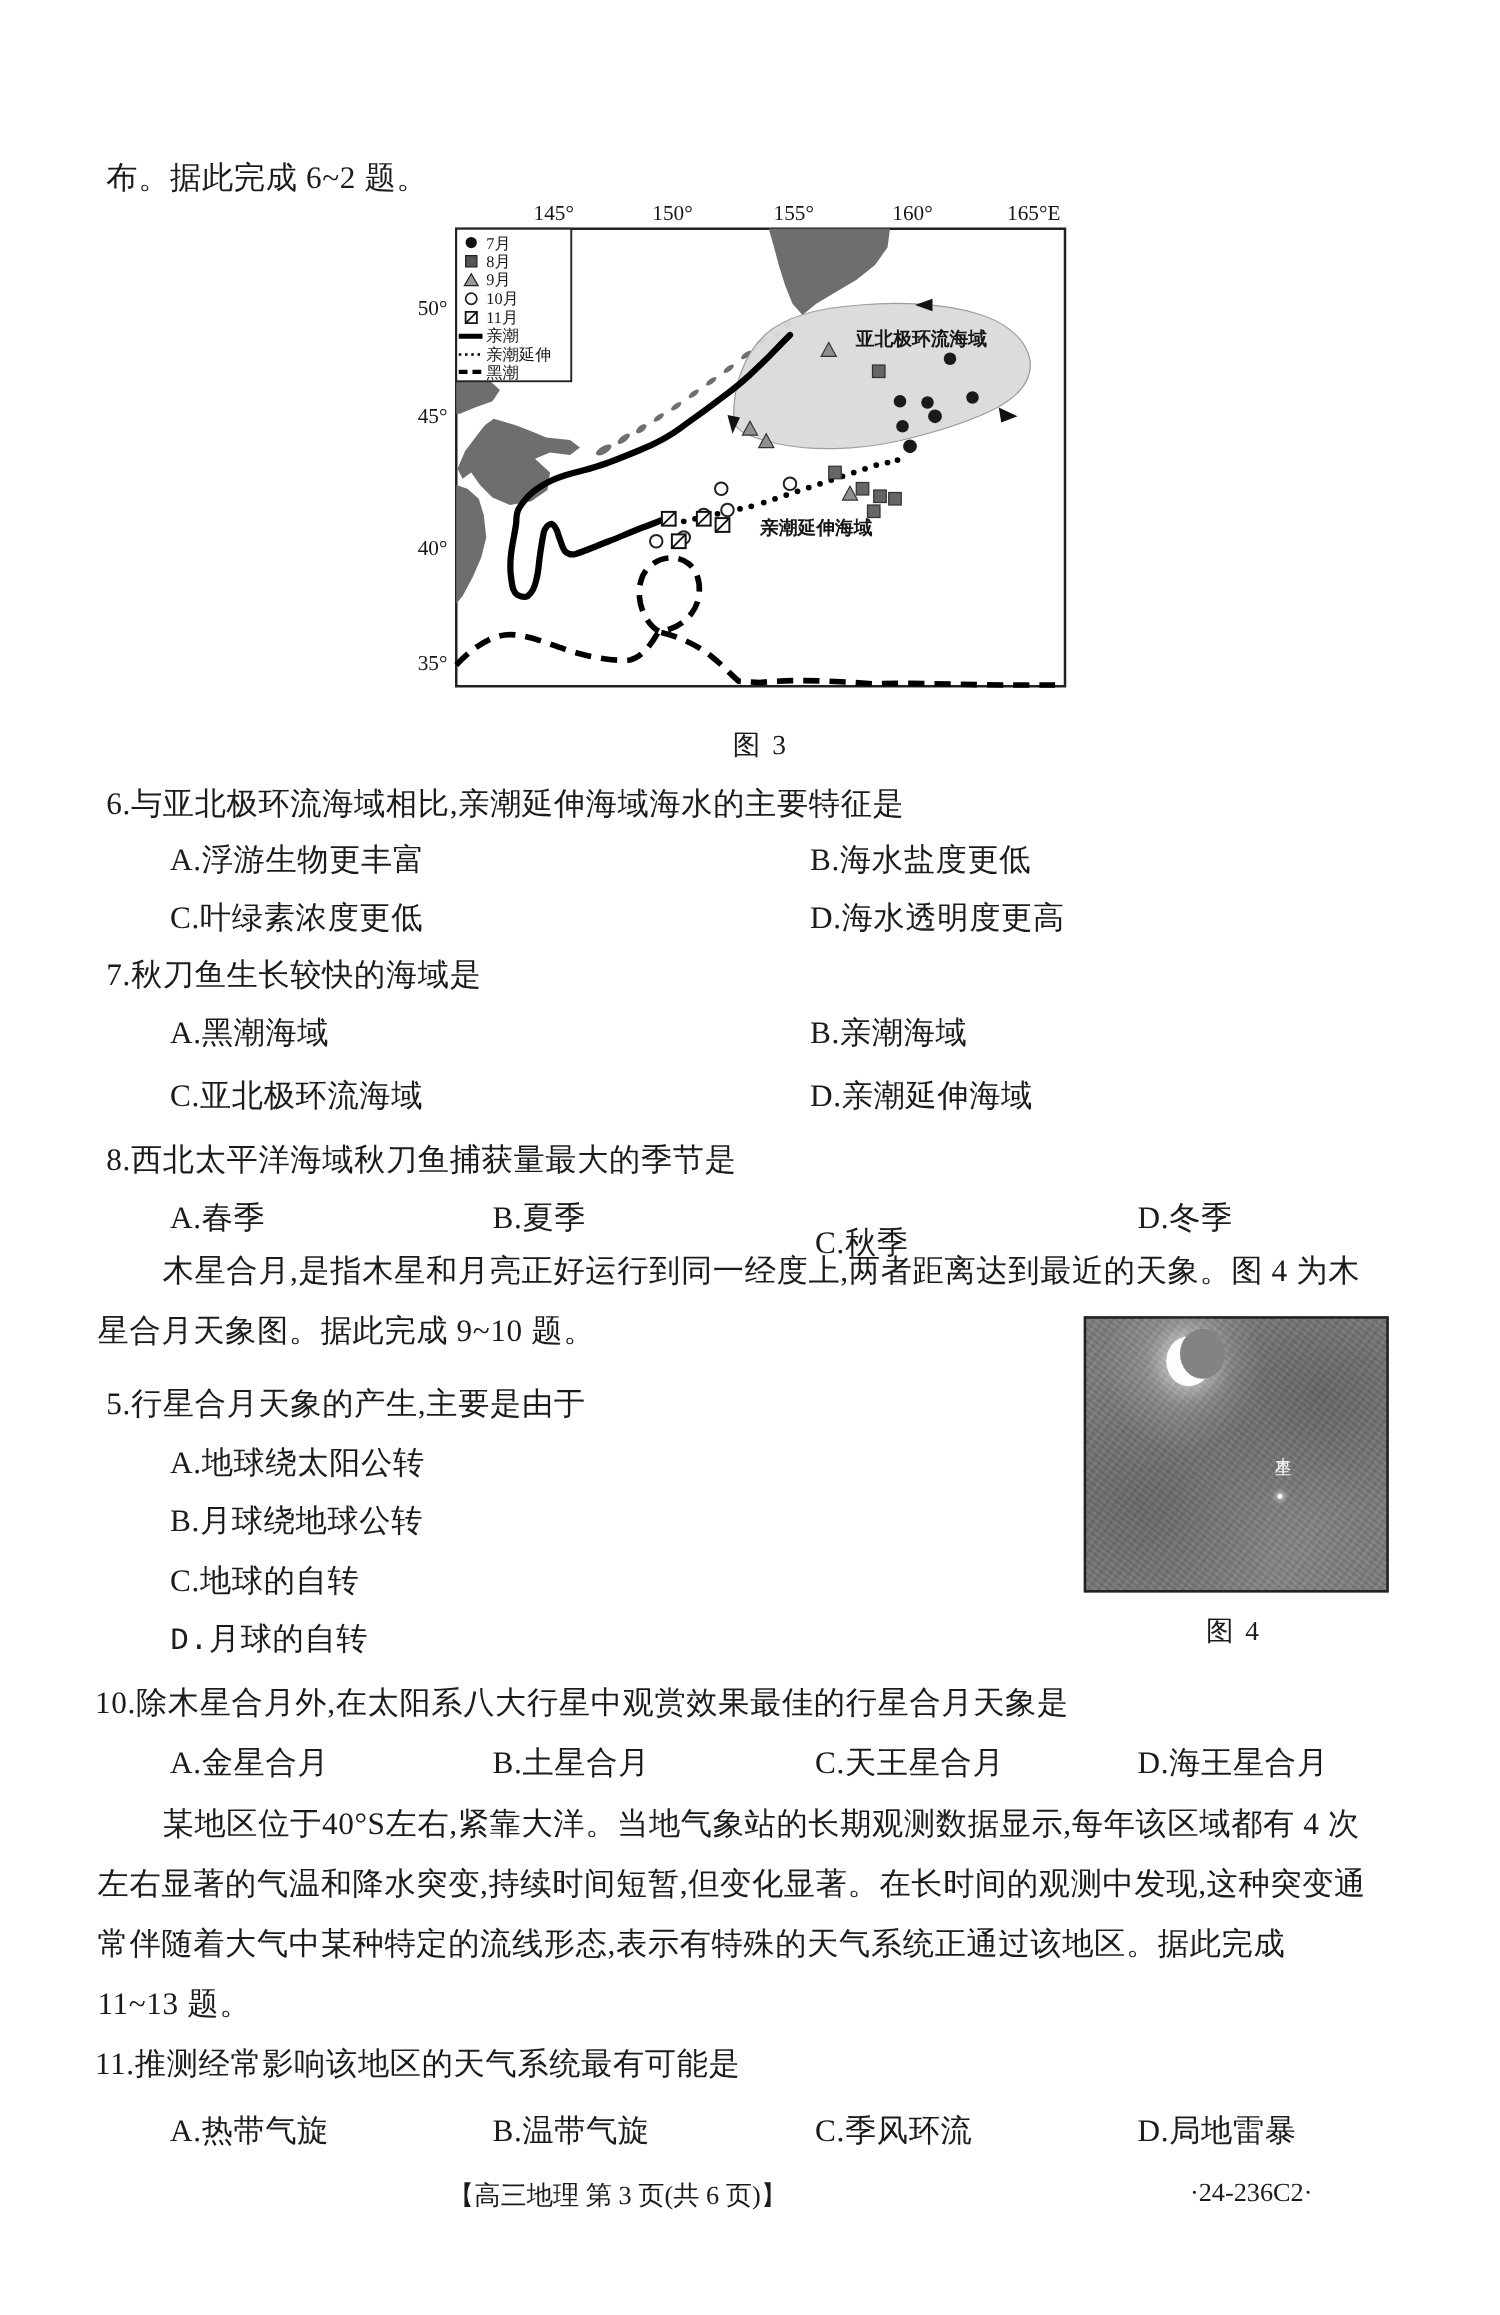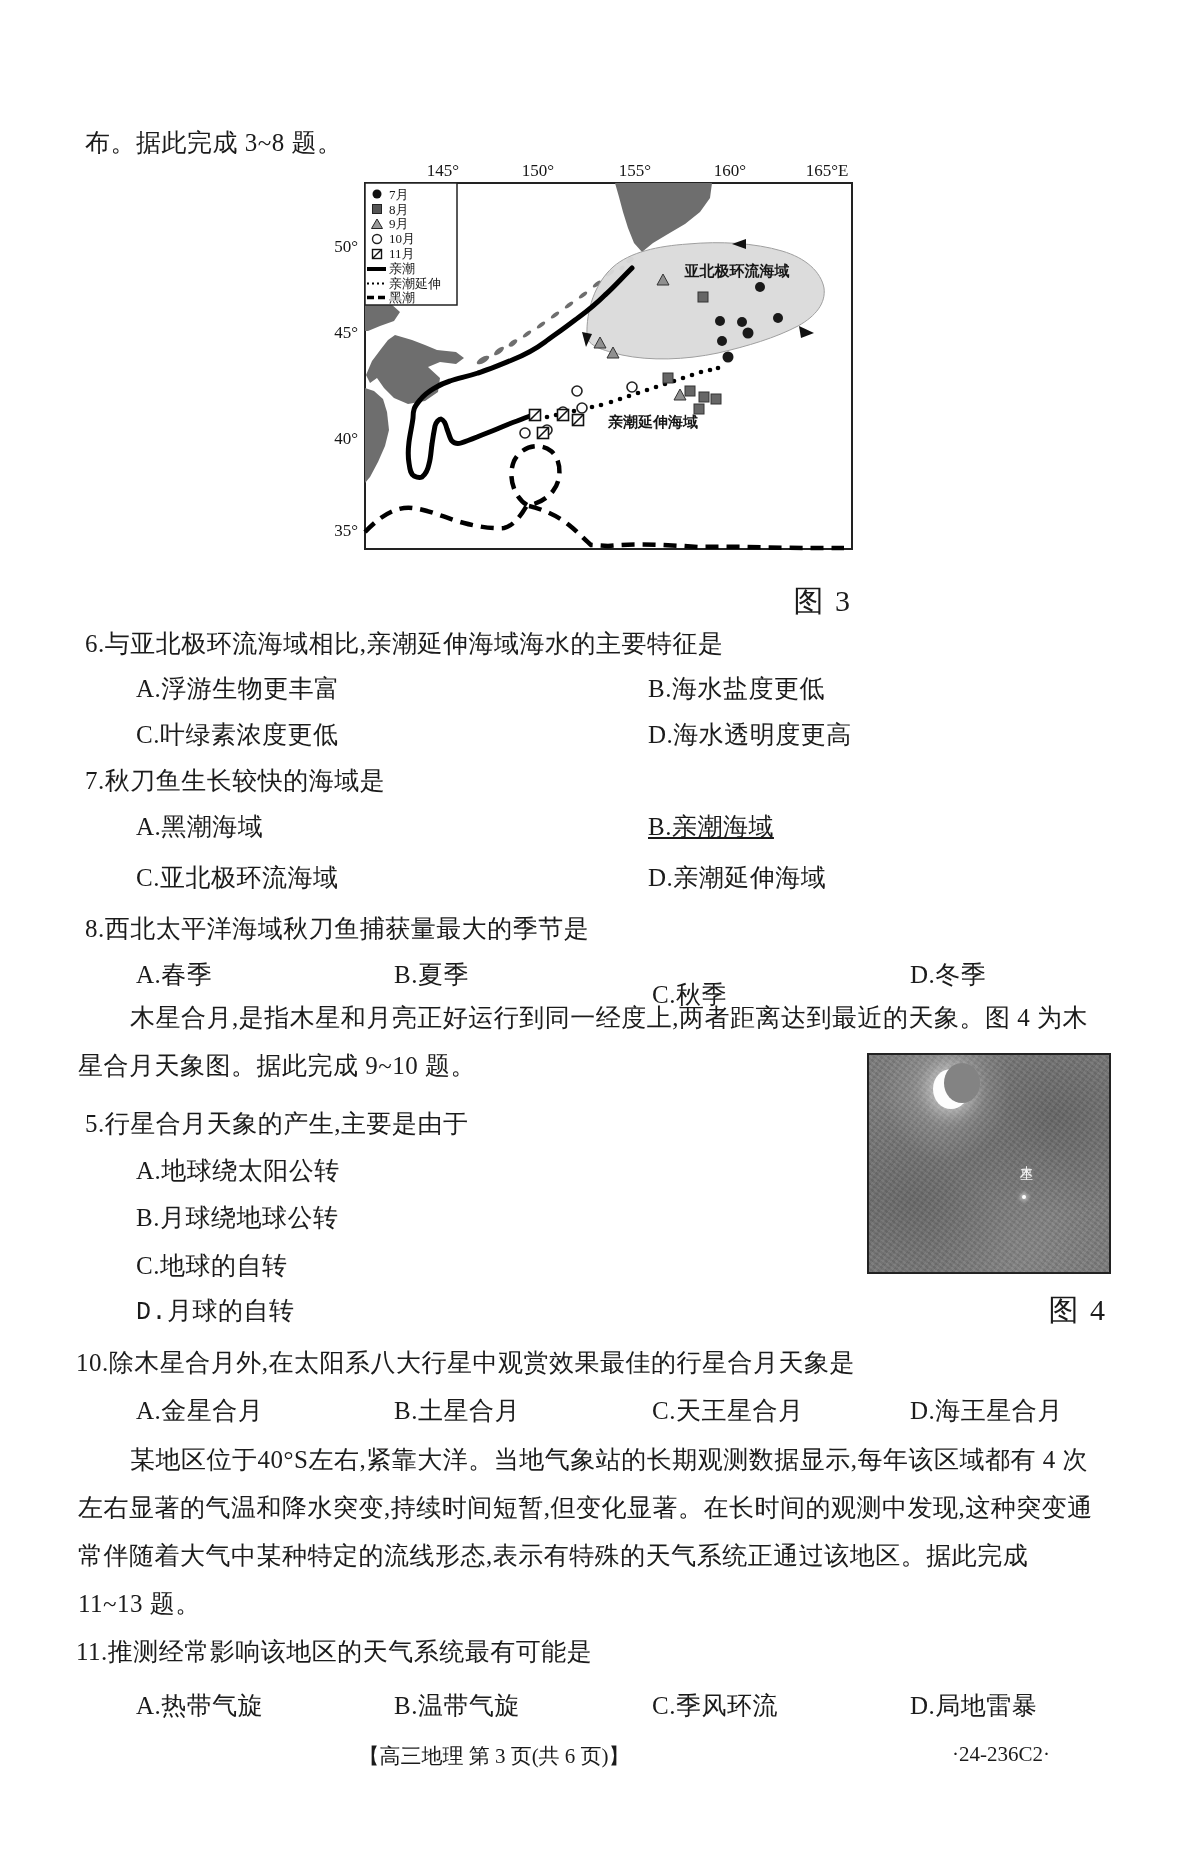--- a/index.html
+++ b/index.html
@@ -1,19 +1,19 @@
 <!DOCTYPE html>
 <html><head>
 <meta charset="utf-8">
 <style>
   html,body{margin:0;padding:0;background:#ffffff;}
   .page{position:relative;width:1200px;height:1852px;background:#fff;overflow:hidden;
         font-family:"Liberation Serif","DejaVu Serif",serif;color:#1b1b1b;}
   .t{position:absolute;font-size:25px;line-height:33px;white-space:nowrap;letter-spacing:.5px;}
-  .cap{position:absolute;font-size:30px;letter-spacing:2px;text-align:right;}
+  .cap{position:absolute;font-size:22px;letter-spacing:2px;text-align:center;}
   .footer{position:absolute;font-size:21px;}
   svg text{font-family:"Liberation Serif","DejaVu Serif",serif;fill:#161616;}
   .fig4{position:absolute;left:867px;top:1053px;width:240px;height:217px;border:2px solid #222;
         background-color:#7b7b7b;
         background-image:
           radial-gradient(ellipse at 32% 16%, rgba(255,255,255,.22), rgba(255,255,255,0) 28%),
           radial-gradient(ellipse at 78% 28%, rgba(0,0,0,.16), rgba(0,0,0,0) 45%),
           radial-gradient(ellipse at 18% 68%, rgba(0,0,0,.14), rgba(0,0,0,0) 50%),
           radial-gradient(ellipse at 62% 86%, rgba(255,255,255,.07), rgba(255,255,255,0) 40%),
           repeating-linear-gradient(37deg, rgba(255,255,255,.05) 0 2px, rgba(0,0,0,.05) 2px 4px),
@@ -25,21 +25,21 @@
   .jupiter-label{position:absolute;left:148px;top:100px;writing-mode:vertical-rl;color:#fff;
         font-size:13px;letter-spacing:3px;opacity:.92;}
   .jupiter-dot{position:absolute;left:153px;top:140px;width:4px;height:4px;border-radius:50%;
         background:#fff;box-shadow:0 0 5px 1px rgba(255,255,255,.9);}
 </style>
 </head>
 <body>
 
 <div class="page">
 
-  <div class="t" style="left:85px;top:126px;">布。据此完成 3~8 题。</div>
+  <div class="t" style="left:85px;top:126px;">布。据此完成 6~2 题。</div>
 
   <svg style="position:absolute;left:270px;top:140px;" width="600" height="420" viewBox="0 0 600 420">
 
     <rect x="95" y="43" width="487" height="366" fill="none" stroke="#222" stroke-width="2"></rect>
 
     <text x="173" y="36" font-size="17" text-anchor="middle">145°</text>
     <text x="268" y="36" font-size="17" text-anchor="middle">150°</text>
     <text x="365" y="36" font-size="17" text-anchor="middle">155°</text>
     <text x="460" y="36" font-size="17" text-anchor="middle">160°</text>
     <text x="557" y="36" font-size="17" text-anchor="middle">165°E</text>
@@ -189,21 +189,21 @@
   <div class="cap" style="left:365px;top:581px;width:487px;">图 3</div>
 
   <div class="t" style="left:85px;top:627px;">6.与亚北极环流海域相比,亲潮延伸海域海水的主要特征是</div>
   <div class="t" style="left:136px;top:672px;">A.浮游生物更丰富</div>
   <div class="t" style="left:648px;top:672px;">B.海水盐度更低</div>
   <div class="t" style="left:136px;top:718px;">C.叶绿素浓度更低</div>
   <div class="t" style="left:648px;top:718px;">D.海水透明度更高</div>
 
   <div class="t" style="left:85px;top:764px;">7.秋刀鱼生长较快的海域是</div>
   <div class="t" style="left:136px;top:810px;">A.黑潮海域</div>
-  <div class="t" style="left:648px;top:810px;text-decoration:underline;">B.亲潮海域</div>
+  <div class="t" style="left:648px;top:810px;">B.亲潮海域</div>
   <div class="t" style="left:136px;top:861px;">C.亚北极环流海域</div>
   <div class="t" style="left:648px;top:861px;">D.亲潮延伸海域</div>
 
   <div class="t" style="left:85px;top:912px;">8.西北太平洋海域秋刀鱼捕获量最大的季节是</div>
   <div class="t" style="left:136px;top:958px;">A.春季</div>
   <div class="t" style="left:394px;top:958px;">B.夏季</div>
   <div class="t" style="left:652px;top:958px;margin-top:20px;">C.秋季</div>
   <div class="t" style="left:910px;top:958px;">D.冬季</div>
 
   <div class="t" style="left:130px;top:1001px;">木星合月,是指木星和月亮正好运行到同一经度上,两者距离达到最近的天象。图 4 为木</div>

